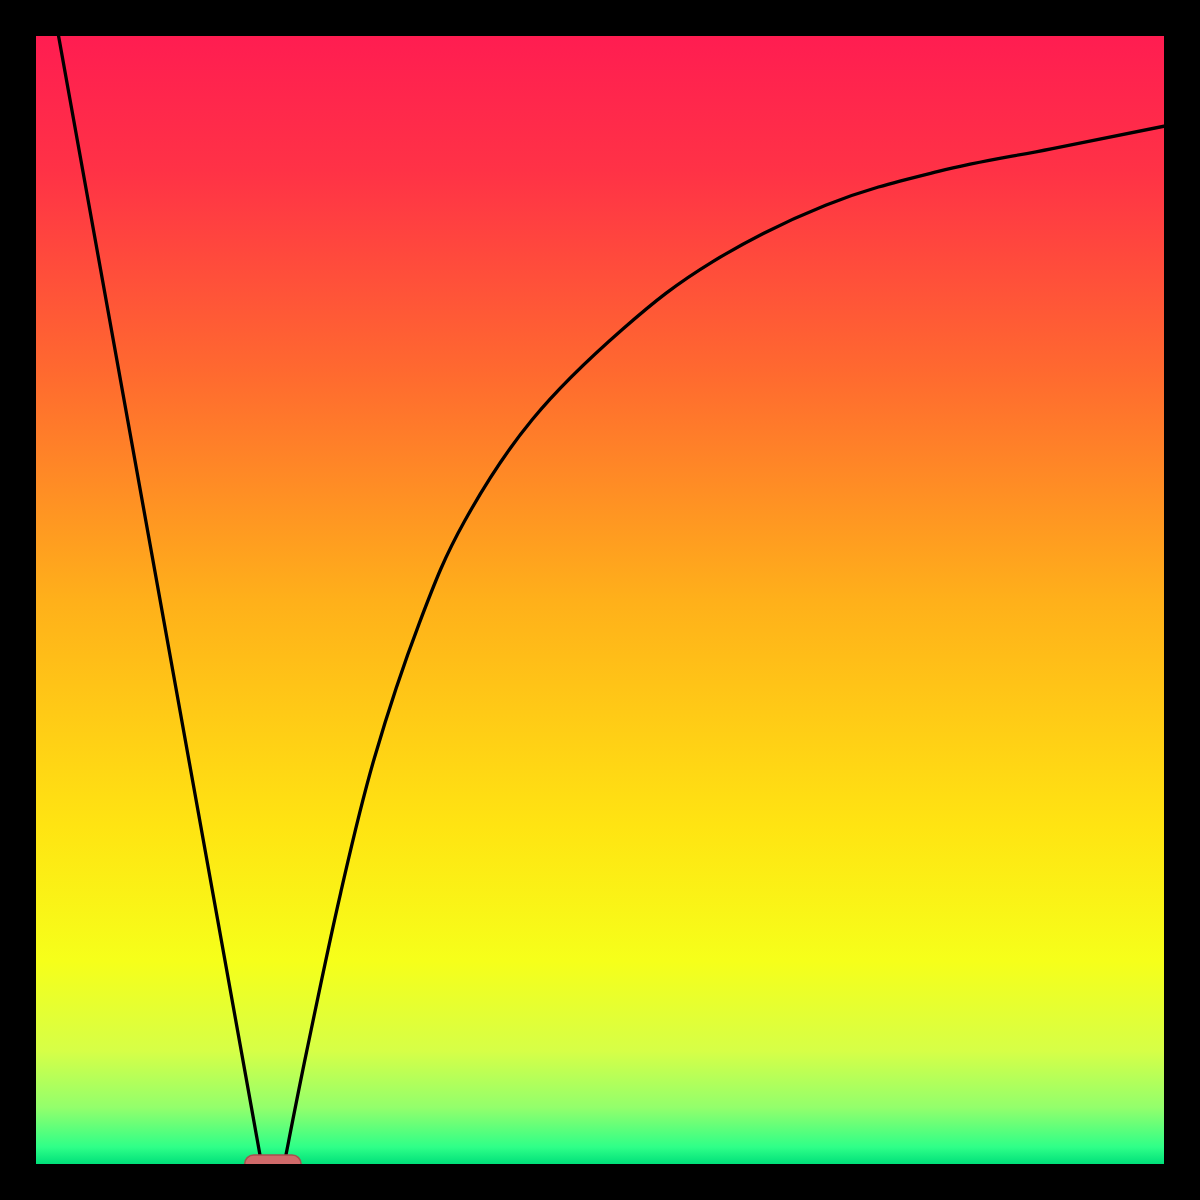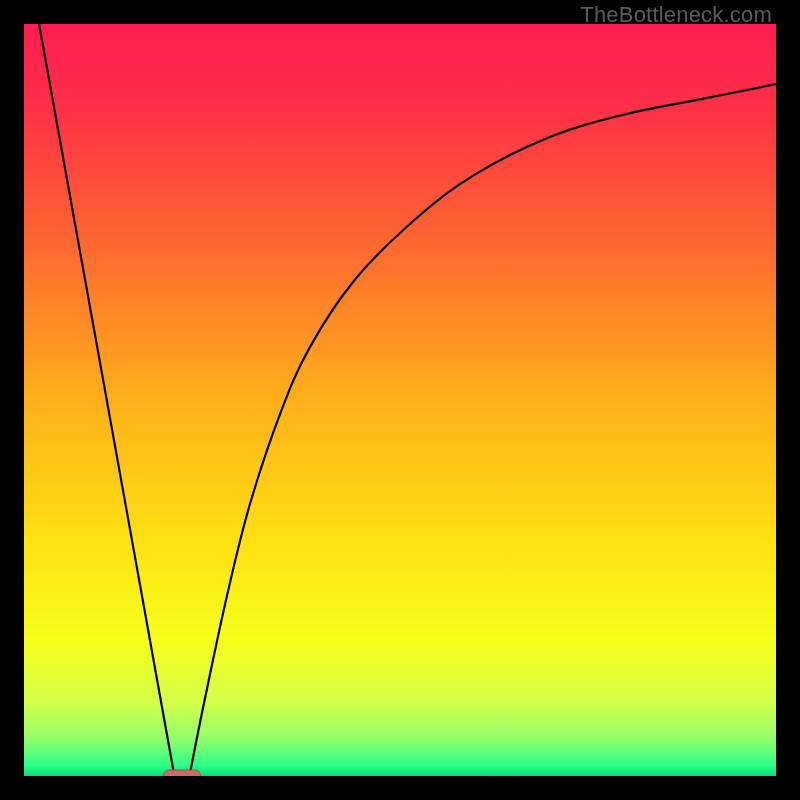--- a/index.html
+++ b/index.html
@@ -32,21 +32,20 @@
     color: #5c5c5c;
     font-size: 22px;
     font-weight: 400;
     letter-spacing: 0.2px;
   }
 </style>
 </head>
 <body>
 
 <div class="frame">
-  <div class="attribution">TheBottleneck.com</div>
   <div class="plot">
     <svg id="chart-svg" viewBox="0 0 752 752" width="752" height="752" preserveAspectRatio="none">
       <defs>
         <linearGradient id="bg-grad" x1="0" y1="0" x2="0" y2="1">
             <stop offset="0%" stop-color="#ff1d51"></stop>
             <stop offset="12%" stop-color="#ff3246"></stop>
             <stop offset="30%" stop-color="#ff6a2f"></stop>
             <stop offset="50%" stop-color="#ffb01a"></stop>
             <stop offset="70%" stop-color="#ffe412"></stop>
             <stop offset="82%" stop-color="#f6ff1a"></stop>

